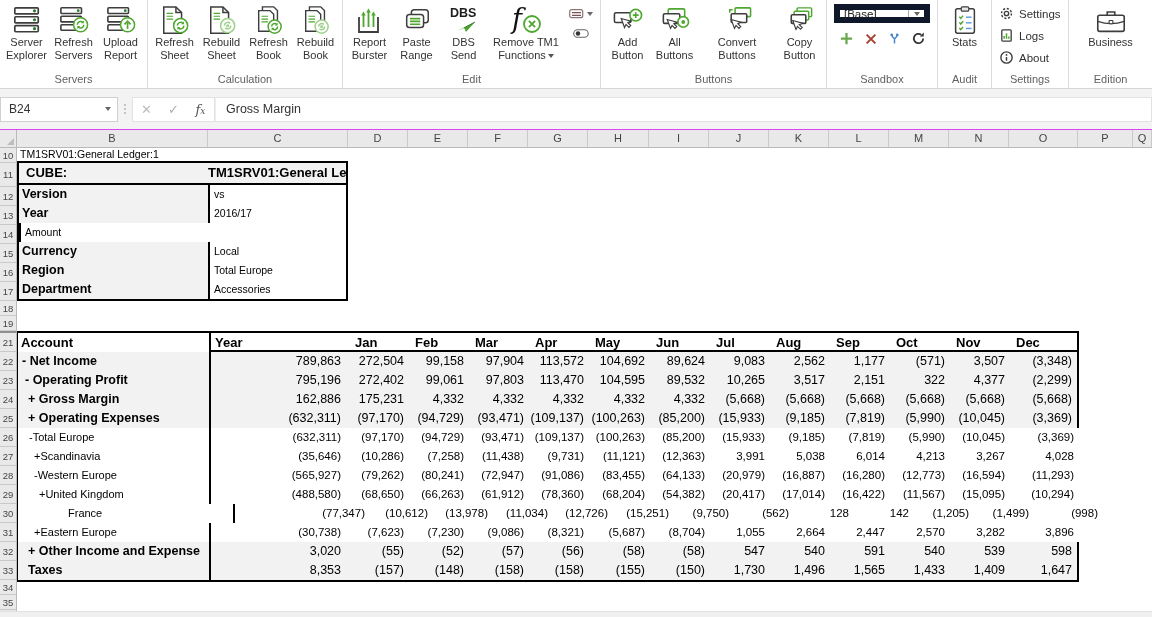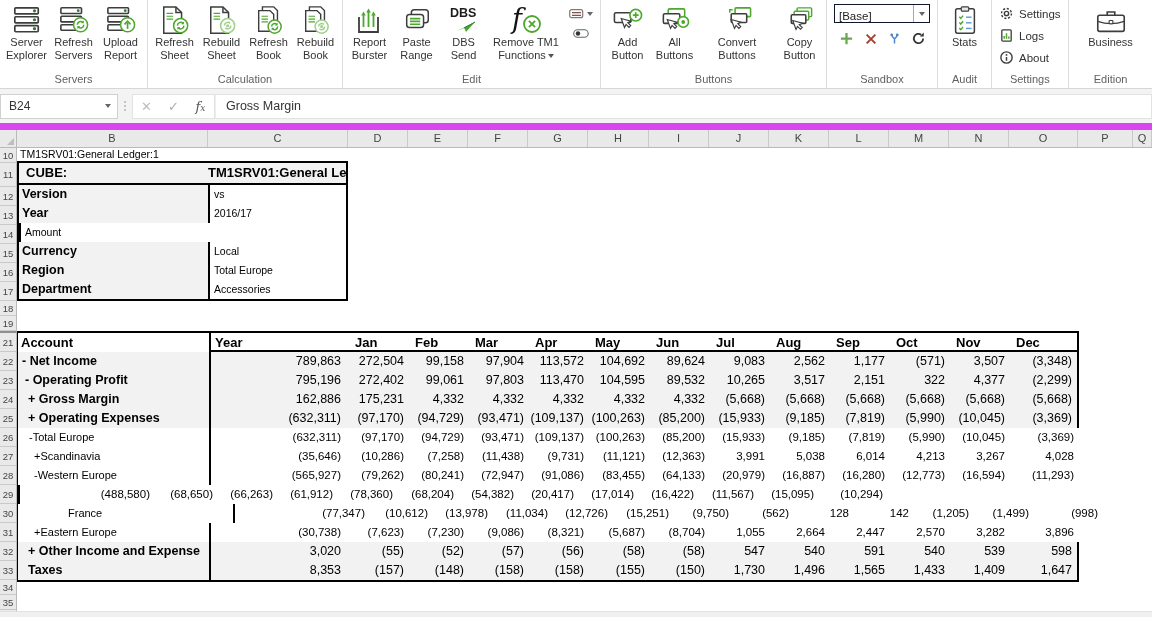--- a/index.html
+++ b/index.html
@@ -13,33 +13,33 @@
   .glabel{height:16px;line-height:14px;text-align:center;font-size:11px;color:#5f5f5f;}
   .rbtn{width:47px;display:flex;flex-direction:column;align-items:center;padding-top:2px;cursor:default;}
   .rbtn .ricon{height:33px;display:flex;align-items:center;justify-content:center;}
   .rbtn .rtext{font-size:11px;color:#333;text-align:center;line-height:1.18;}
   .wide{width:78px;}
   .chev{display:inline-block;width:0;height:0;border-left:3.5px solid transparent;
         border-right:3.5px solid transparent;border-top:4px solid #555;margin-left:2px;vertical-align:middle;}
   .minicol{width:32px;display:flex;flex-direction:column;align-items:center;gap:10px;padding-top:8px;}
   .minirow{display:flex;align-items:center;gap:3px;}
   .sandbox-body{display:flex;flex-direction:column;align-items:center;width:104px;}
-  .sb-dd{width:96px;height:19px;border:1px solid #0f172a;background:#fff;display:flex;align-items:flex-end;
+  .sb-dd{width:96px;height:19px;border:6px solid #0f172a;background:#fff;display:flex;align-items:center;
          box-sizing:border-box;margin-top:3px;}
   .sb-dd .sbtext{flex:1;font-size:11.5px;padding-left:4px;color:#222;}
   .sb-dd .sbarrow{width:15px;height:100%;border-left:1px solid #a9a9a9;display:flex;align-items:center;justify-content:center;}
   .tri{width:0;height:0;border-left:3.5px solid transparent;border-right:3.5px solid transparent;border-top:4px solid #666;}
   .sb-icons{display:flex;gap:10px;margin-top:8px;align-items:center;}
   .sb-icons .sbi{display:flex;align-items:center;justify-content:center;cursor:default;}
   .setrows{display:flex;flex-direction:column;gap:2px;padding:3px 4px 0;}
   .setrow{display:flex;align-items:center;gap:5px;font-size:11.5px;color:#333;height:20px;cursor:default;}
   .rfill{flex:1;}
   
   #fbar{position:absolute;left:0;top:89px;width:1152px;height:41px;background:#f3f3f3;
-        border-bottom:7px solid #d946ef;display:flex;align-items:center;box-sizing:border-box;}
+        border-bottom:1px solid #d946ef;display:flex;align-items:center;box-sizing:border-box;}
   .namebox{width:118px;height:25px;background:#fff;border:1px solid #d0d0d0;display:flex;align-items:center;box-sizing:border-box;}
   .nbtext{flex:1;padding-left:8px;font-size:12px;color:#333;}
   .nbarrow{width:18px;display:flex;align-items:center;justify-content:center;}
   .fsep{width:14px;display:flex;flex-direction:column;align-items:center;gap:2px;}
   .fsep i{width:2px;height:2px;background:#b5b5b5;border-radius:50%;}
   .fbtns{height:25px;background:#fff;border:1px solid #e2e2e2;display:flex;align-items:center;box-sizing:border-box;}
   .fxbtn{width:27px;text-align:center;font-size:13px;cursor:default;}
   .fx-x{color:#bdbdbd;}
   .fx-check{color:#adadad;}
   .fx-fx{font-family:"DejaVu Serif",serif;font-style:italic;color:#555;font-size:13px;}
@@ -686,20 +686,21 @@
         <div class="num" style="width: 61px;">(83,455)</div>
         <div class="num" style="width: 60px;">(64,133)</div>
         <div class="num" style="width: 60px;">(20,979)</div>
         <div class="num" style="width: 60px;">(16,887)</div>
         <div class="num" style="width: 60px;">(16,280)</div>
         <div class="num" style="width: 60px;">(12,773)</div>
         <div class="num" style="width: 60px;">(16,594)</div>
         <div class="num" style="width: 69px;">(11,293)</div>
       </div>
       <div class="rrow detail">
+        <div class="lbl" style="padding-left: 21px;">+United Kingdom</div>
         <div class="year num">(488,580)</div>
         <div class="num" style="width: 60px;">(68,650)</div>
         <div class="num" style="width: 60px;">(66,263)</div>
         <div class="num" style="width: 60px;">(61,912)</div>
         <div class="num" style="width: 60px;">(78,360)</div>
         <div class="num" style="width: 61px;">(68,204)</div>
         <div class="num" style="width: 60px;">(54,382)</div>
         <div class="num" style="width: 60px;">(20,417)</div>
         <div class="num" style="width: 60px;">(17,014)</div>
         <div class="num" style="width: 60px;">(16,422)</div>

